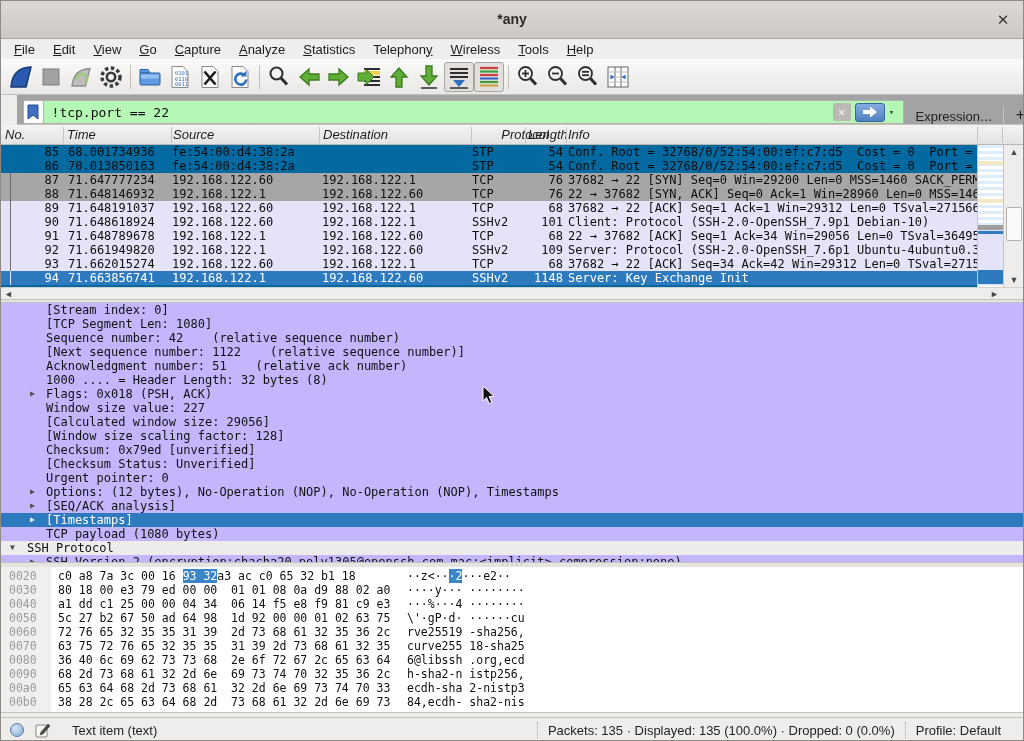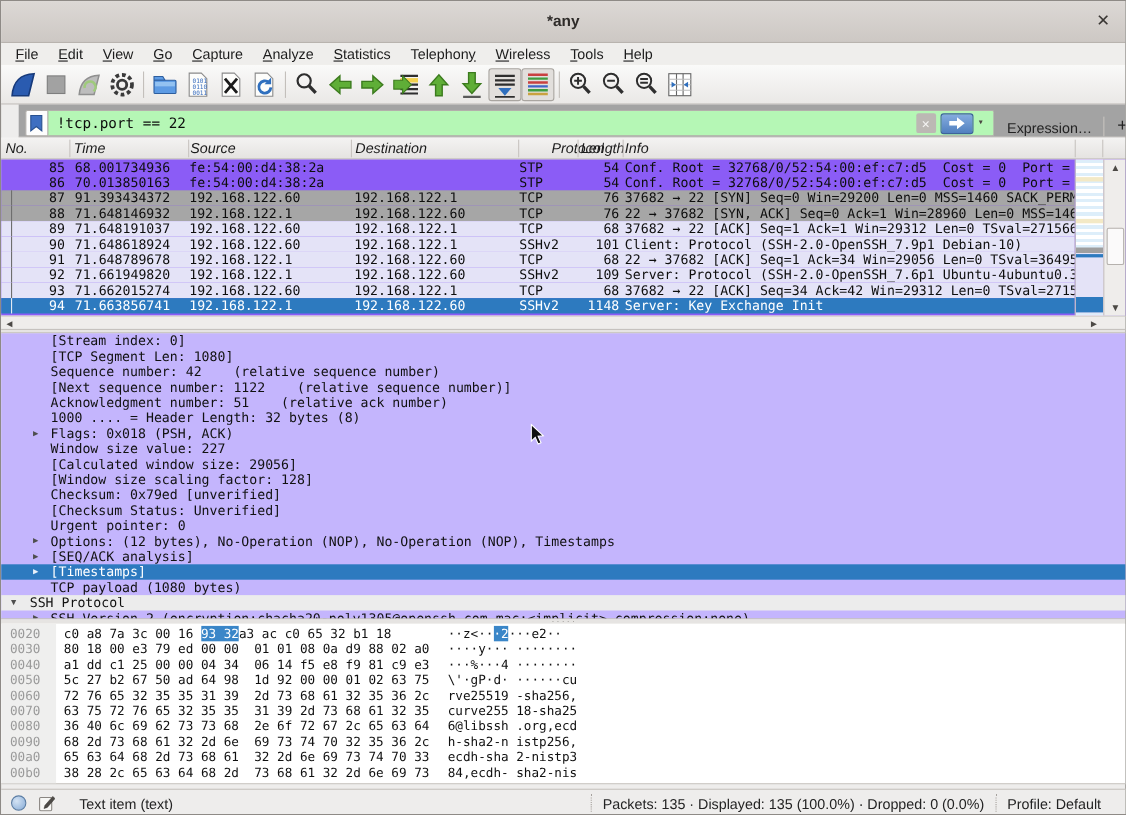--- a/index.html
+++ b/index.html
@@ -46,21 +46,21 @@
   .expr-label{font-size:13px;color:#232323;margin:0 10px 0 12px;}
   .fb-sep{width:1px;height:18px;background:#c6c2be;}
   .plus-btn{font-size:16px;color:#232323;margin:0 8px 0 12px;}
 
   
   .list-header{position:absolute;top:124px;left:0;width:1024px;height:20px;
                background:linear-gradient(#f4f3f2,#e5e3e1);border-bottom:1px solid #bbb7b3;
                font-size:13px;color:#1b1b1b;font-style:italic;}
   .hcol{position:absolute;top:2px;white-space:nowrap;overflow:hidden;}
   .hsep{position:absolute;top:2px;width:1px;height:16px;background:#c8c4c0;}
-  .list-body{position:absolute;top:144px;left:0;width:1024px;height:142px;background:#8b5cf6;overflow:hidden;}
+  .list-body{position:absolute;top:144px;left:0;width:1024px;height:142px;background:#0369a1;overflow:hidden;}
   .prow{position:relative;width:976px;height:14px;font-family:"DejaVu Sans Mono",monospace;
         font-size:12px;line-height:14px;color:#0e0e0e;white-space:pre;}
   .prow span{position:absolute;top:0;white-space:pre;}
   .prow .c-no{left:0;width:58px;text-align:right;}
   .prow .c-time{left:67px;}
   .prow .c-src{left:171px;}
   .prow .c-dst{left:321px;}
   .prow .c-proto{left:471px;}
   .prow .c-len{left:510px;width:52px;text-align:right;}
   .prow .c-info{left:567px;width:409px;overflow:hidden;}
@@ -342,21 +342,21 @@
       <div class="hsep" style="left: 318px;"></div>
       <div class="hsep" style="left: 470px;"></div>
       <div class="hsep" style="left: 524px;"></div>
       <div class="hsep" style="left: 565px;"></div>
       <div class="hsep" style="left: 976px;"></div>
       <div class="hsep" style="left: 1001px;"></div>
     </div>
   <div class="list-body" id="list-body">
       <div class="prow plain"><span class="c-no">85</span><span class="c-time">68.001734936</span><span class="c-src">fe:54:00:d4:38:2a</span><span class="c-dst"></span><span class="c-proto">STP</span><span class="c-len">54</span><span class="c-info">Conf. Root = 32768/0/52:54:00:ef:c7:d5  Cost = 0  Port = 0x8005</span></div>
       <div class="prow plain"><span class="c-no">86</span><span class="c-time">70.013850163</span><span class="c-src">fe:54:00:d4:38:2a</span><span class="c-dst"></span><span class="c-proto">STP</span><span class="c-len">54</span><span class="c-info">Conf. Root = 32768/0/52:54:00:ef:c7:d5  Cost = 0  Port = 0x8005</span></div>
-      <div class="prow gray"><div class="relmark"></div><span class="c-no">87</span><span class="c-time">91.393434372</span><span class="c-src">192.168.122.60</span><span class="c-dst">192.168.122.1</span><span class="c-proto">TCP</span><span class="c-len">76</span><span class="c-info">37682 → 22 [SYN] Seq=0 Win=29200 Len=0 MSS=1460 SACK_PERM=1</span></div>
+      <div class="prow gray"><div class="relmark"></div><span class="c-no">87</span><span class="c-time">71.647777234</span><span class="c-src">192.168.122.60</span><span class="c-dst">192.168.122.1</span><span class="c-proto">TCP</span><span class="c-len">76</span><span class="c-info">37682 → 22 [SYN] Seq=0 Win=29200 Len=0 MSS=1460 SACK_PERM=1</span></div>
       <div class="prow gray"><div class="relmark"></div><span class="c-no">88</span><span class="c-time">71.648146932</span><span class="c-src">192.168.122.1</span><span class="c-dst">192.168.122.60</span><span class="c-proto">TCP</span><span class="c-len">76</span><span class="c-info">22 → 37682 [SYN, ACK] Seq=0 Ack=1 Win=28960 Len=0 MSS=1460</span></div>
       <div class="prow tcp"><div class="relmark"></div><span class="c-no">89</span><span class="c-time">71.648191037</span><span class="c-src">192.168.122.60</span><span class="c-dst">192.168.122.1</span><span class="c-proto">TCP</span><span class="c-len">68</span><span class="c-info">37682 → 22 [ACK] Seq=1 Ack=1 Win=29312 Len=0 TSval=2715668</span></div>
       <div class="prow tcp"><div class="relmark"></div><span class="c-no">90</span><span class="c-time">71.648618924</span><span class="c-src">192.168.122.60</span><span class="c-dst">192.168.122.1</span><span class="c-proto">SSHv2</span><span class="c-len">101</span><span class="c-info">Client: Protocol (SSH-2.0-OpenSSH_7.9p1 Debian-10)</span></div>
       <div class="prow tcp"><div class="relmark"></div><span class="c-no">91</span><span class="c-time">71.648789678</span><span class="c-src">192.168.122.1</span><span class="c-dst">192.168.122.60</span><span class="c-proto">TCP</span><span class="c-len">68</span><span class="c-info">22 → 37682 [ACK] Seq=1 Ack=34 Win=29056 Len=0 TSval=36495</span></div>
       <div class="prow tcp"><div class="relmark"></div><span class="c-no">92</span><span class="c-time">71.661949820</span><span class="c-src">192.168.122.1</span><span class="c-dst">192.168.122.60</span><span class="c-proto">SSHv2</span><span class="c-len">109</span><span class="c-info">Server: Protocol (SSH-2.0-OpenSSH_7.6p1 Ubuntu-4ubuntu0.3)</span></div>
       <div class="prow tcp"><div class="relmark"></div><span class="c-no">93</span><span class="c-time">71.662015274</span><span class="c-src">192.168.122.60</span><span class="c-dst">192.168.122.1</span><span class="c-proto">TCP</span><span class="c-len">68</span><span class="c-info">37682 → 22 [ACK] Seq=34 Ack=42 Win=29312 Len=0 TSval=27156</span></div>
       <div class="prow selected"><div class="relmark"></div><span class="c-no">94</span><span class="c-time">71.663856741</span><span class="c-src">192.168.122.1</span><span class="c-dst">192.168.122.60</span><span class="c-proto">SSHv2</span><span class="c-len">1148</span><span class="c-info">Server: Key Exchange Init</span></div>
     </div>
   <div class="minimap"></div>
   <div class="vscroll">

